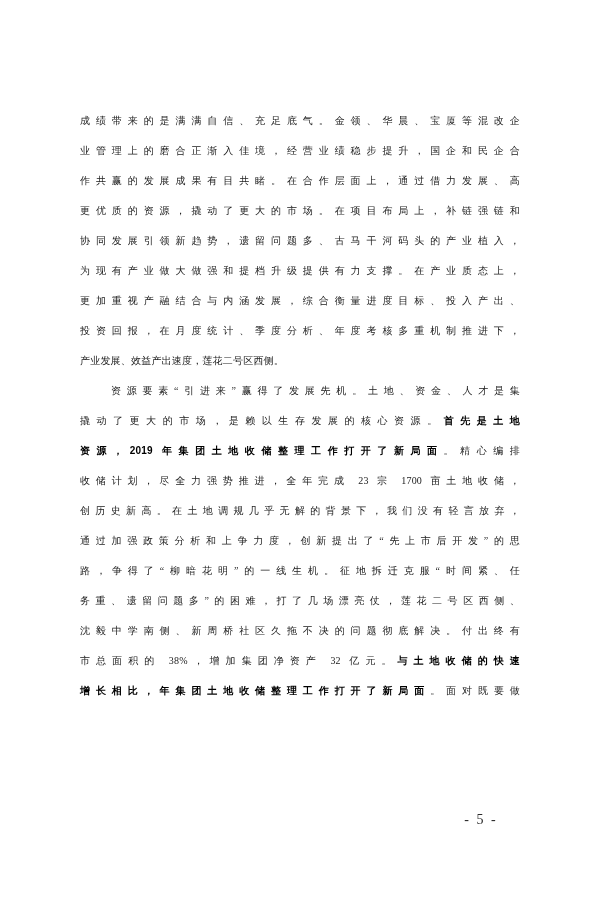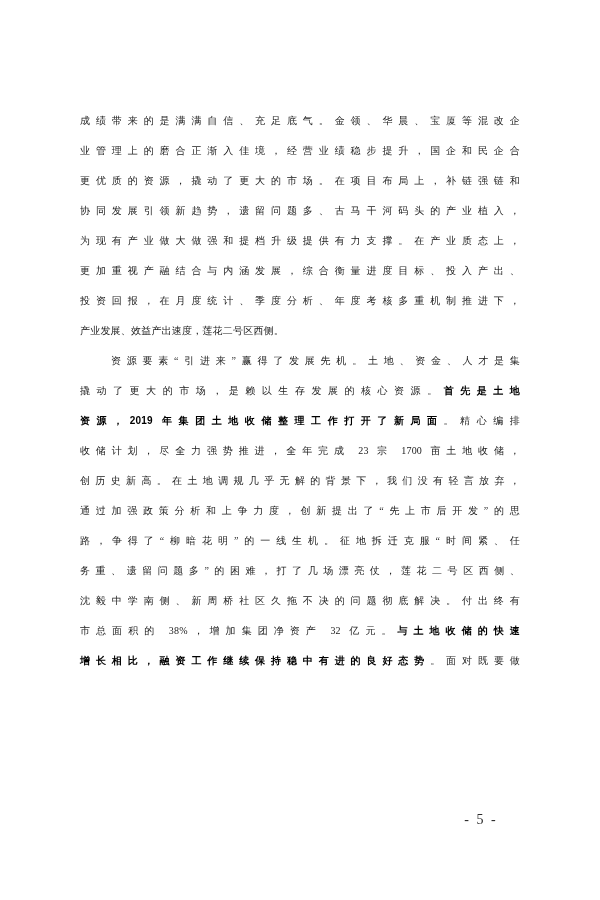--- a/index.html
+++ b/index.html
@@ -61,32 +61,33 @@
     font-family: "Liberation Serif", "DejaVu Serif", serif;
   }
 </style>
 </head>
 <body>
 
 <div class="page">
   <div class="doc-text">
       <div class="line"><span class="run">成绩带来的是满满自信、充足底气。金领、华晨、宝厦等混改企</span></div>
       <div class="line"><span class="run">业管理上的磨合正渐入佳境，经营业绩稳步提升，国企和民企合</span></div>
+      <div class="line"><span class="run">作共赢的发展成果有目共睹。在合作层面上，通过借力发展、高</span></div>
       <div class="line"><span class="run">更优质的资源，撬动了更大的市场。在项目布局上，补链强链和</span></div>
       <div class="line"><span class="run">协同发展引领新趋势，遗留问题多、古马干河码头的产业植入，</span></div>
       <div class="line"><span class="run">为现有产业做大做强和提档升级提供有力支撑。在产业质态上，</span></div>
       <div class="line"><span class="run">更加重视产融结合与内涵发展，综合衡量进度目标、投入产出、</span></div>
       <div class="line"><span class="run">投资回报，在月度统计、季度分析、年度考核多重机制推进下，</span></div>
       <div class="line last"><span class="run">产业发展、效益产出速度，莲花二号区西侧。</span></div>
       <div class="line indent"><span class="run">资源要素“引进来”赢得了发展先机。土地、资金、人才是集</span></div>
       <div class="line"><span class="run">撬动了更大的市场，是赖以生存发展的核心资源。</span><span class="run bold">首先是土地</span></div>
       <div class="line"><span class="run bold">资源，2019 年集团土地收储整理工作打开了新局面</span><span class="run">。精心编排</span></div>
       <div class="line"><span class="run">收储计划，尽全力强势推进，全年完成 23 宗 1700 亩土地收储，</span></div>
       <div class="line"><span class="run">创历史新高。在土地调规几乎无解的背景下，我们没有轻言放弃，</span></div>
       <div class="line"><span class="run">通过加强政策分析和上争力度，创新提出了“先上市后开发”的思</span></div>
       <div class="line"><span class="run">路，争得了“柳暗花明”的一线生机。征地拆迁克服“时间紧、任</span></div>
       <div class="line"><span class="run">务重、遗留问题多”的困难，打了几场漂亮仗，莲花二号区西侧、</span></div>
       <div class="line"><span class="run">沈毅中学南侧、新周桥社区久拖不决的问题彻底解决。付出终有</span></div>
       <div class="line"><span class="run">市总面积的 38%，增加集团净资产 32 亿元。</span><span class="run bold">与土地收储的快速</span></div>
-      <div class="line"><span class="run bold">增长相比，融资工作继续保持稳中有进的良好态势</span><span class="run">。面对既要做</span></div>
+      <div class="line"><span class="run bold">增长相比，年集团土地收储整理工作打开了新局面</span><span class="run">。面对既要做</span></div>
     </div>
   <div class="page-number">- 5 -</div>
 </div>
 
 </body></html>

